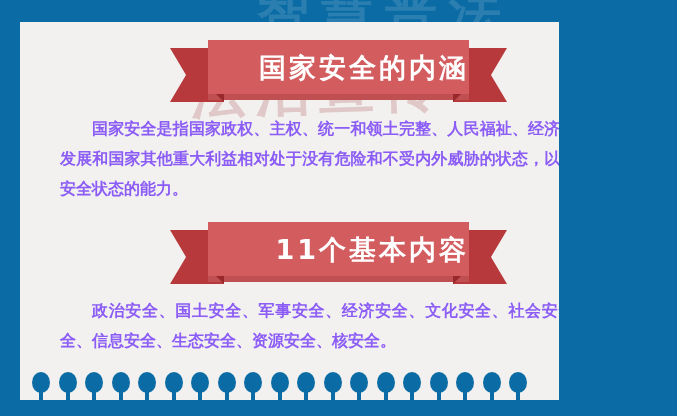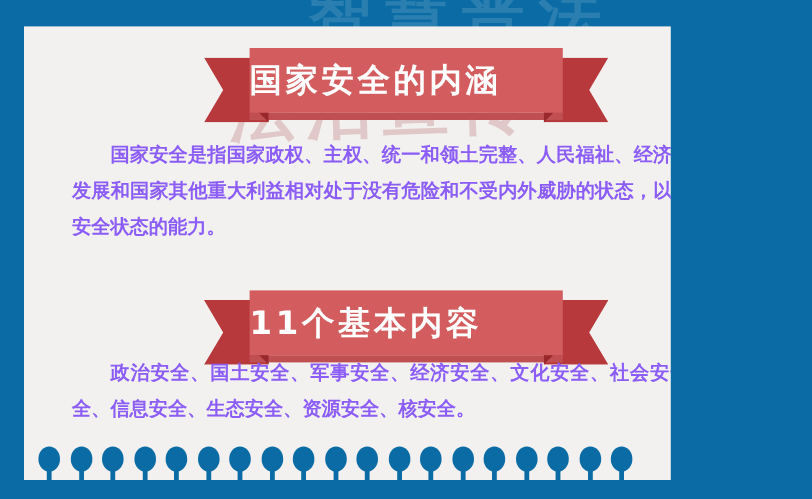--- a/index.html
+++ b/index.html
@@ -37,21 +37,21 @@
     position:absolute;left:20px;top:22px;
     width:637px;height:378px;
     background:#f2f1ef;
   }
 
   
   .ribbon{
     position:absolute;left:0;width:100%;height:62px;
   }
   #ribbon-1{top:18px;}
-  #ribbon-2{top:200px;margin-top:20px;}
+  #ribbon-2{top:200px;}
 
   .ribbon-tail{
     position:absolute;top:8px;width:54px;height:54px;
     background:#b8393c;
   }
   .ribbon-tail.left{
     left:150px;
     clip-path:polygon(0 0,100% 0,100% 100%,0 100%,16px 50%);
   }
   .ribbon-tail.right{
@@ -66,21 +66,21 @@
     left:188px;
     clip-path:polygon(0 0,100% 0,100% 100%);
   }
   .ribbon-fold.right{
     right:188px;
     clip-path:polygon(0 0,100% 0,0 100%);
   }
   .ribbon-body{
     position:absolute;top:0;left:188px;right:188px;height:54px;
     background:#d35c5f;
-    display:flex;align-items:center;justify-content:flex-start;
+    display:flex;align-items:center;justify-content:flex-end;
   }
   .ribbon-body-shade{
     position:absolute;left:188px;right:188px;top:54px;height:6px;
     background:#c04f52;
   }
   .ribbon-title{
     color:#ffffff;
     font-size:27px;font-weight:700;
     letter-spacing:3px;
     line-height:1;

